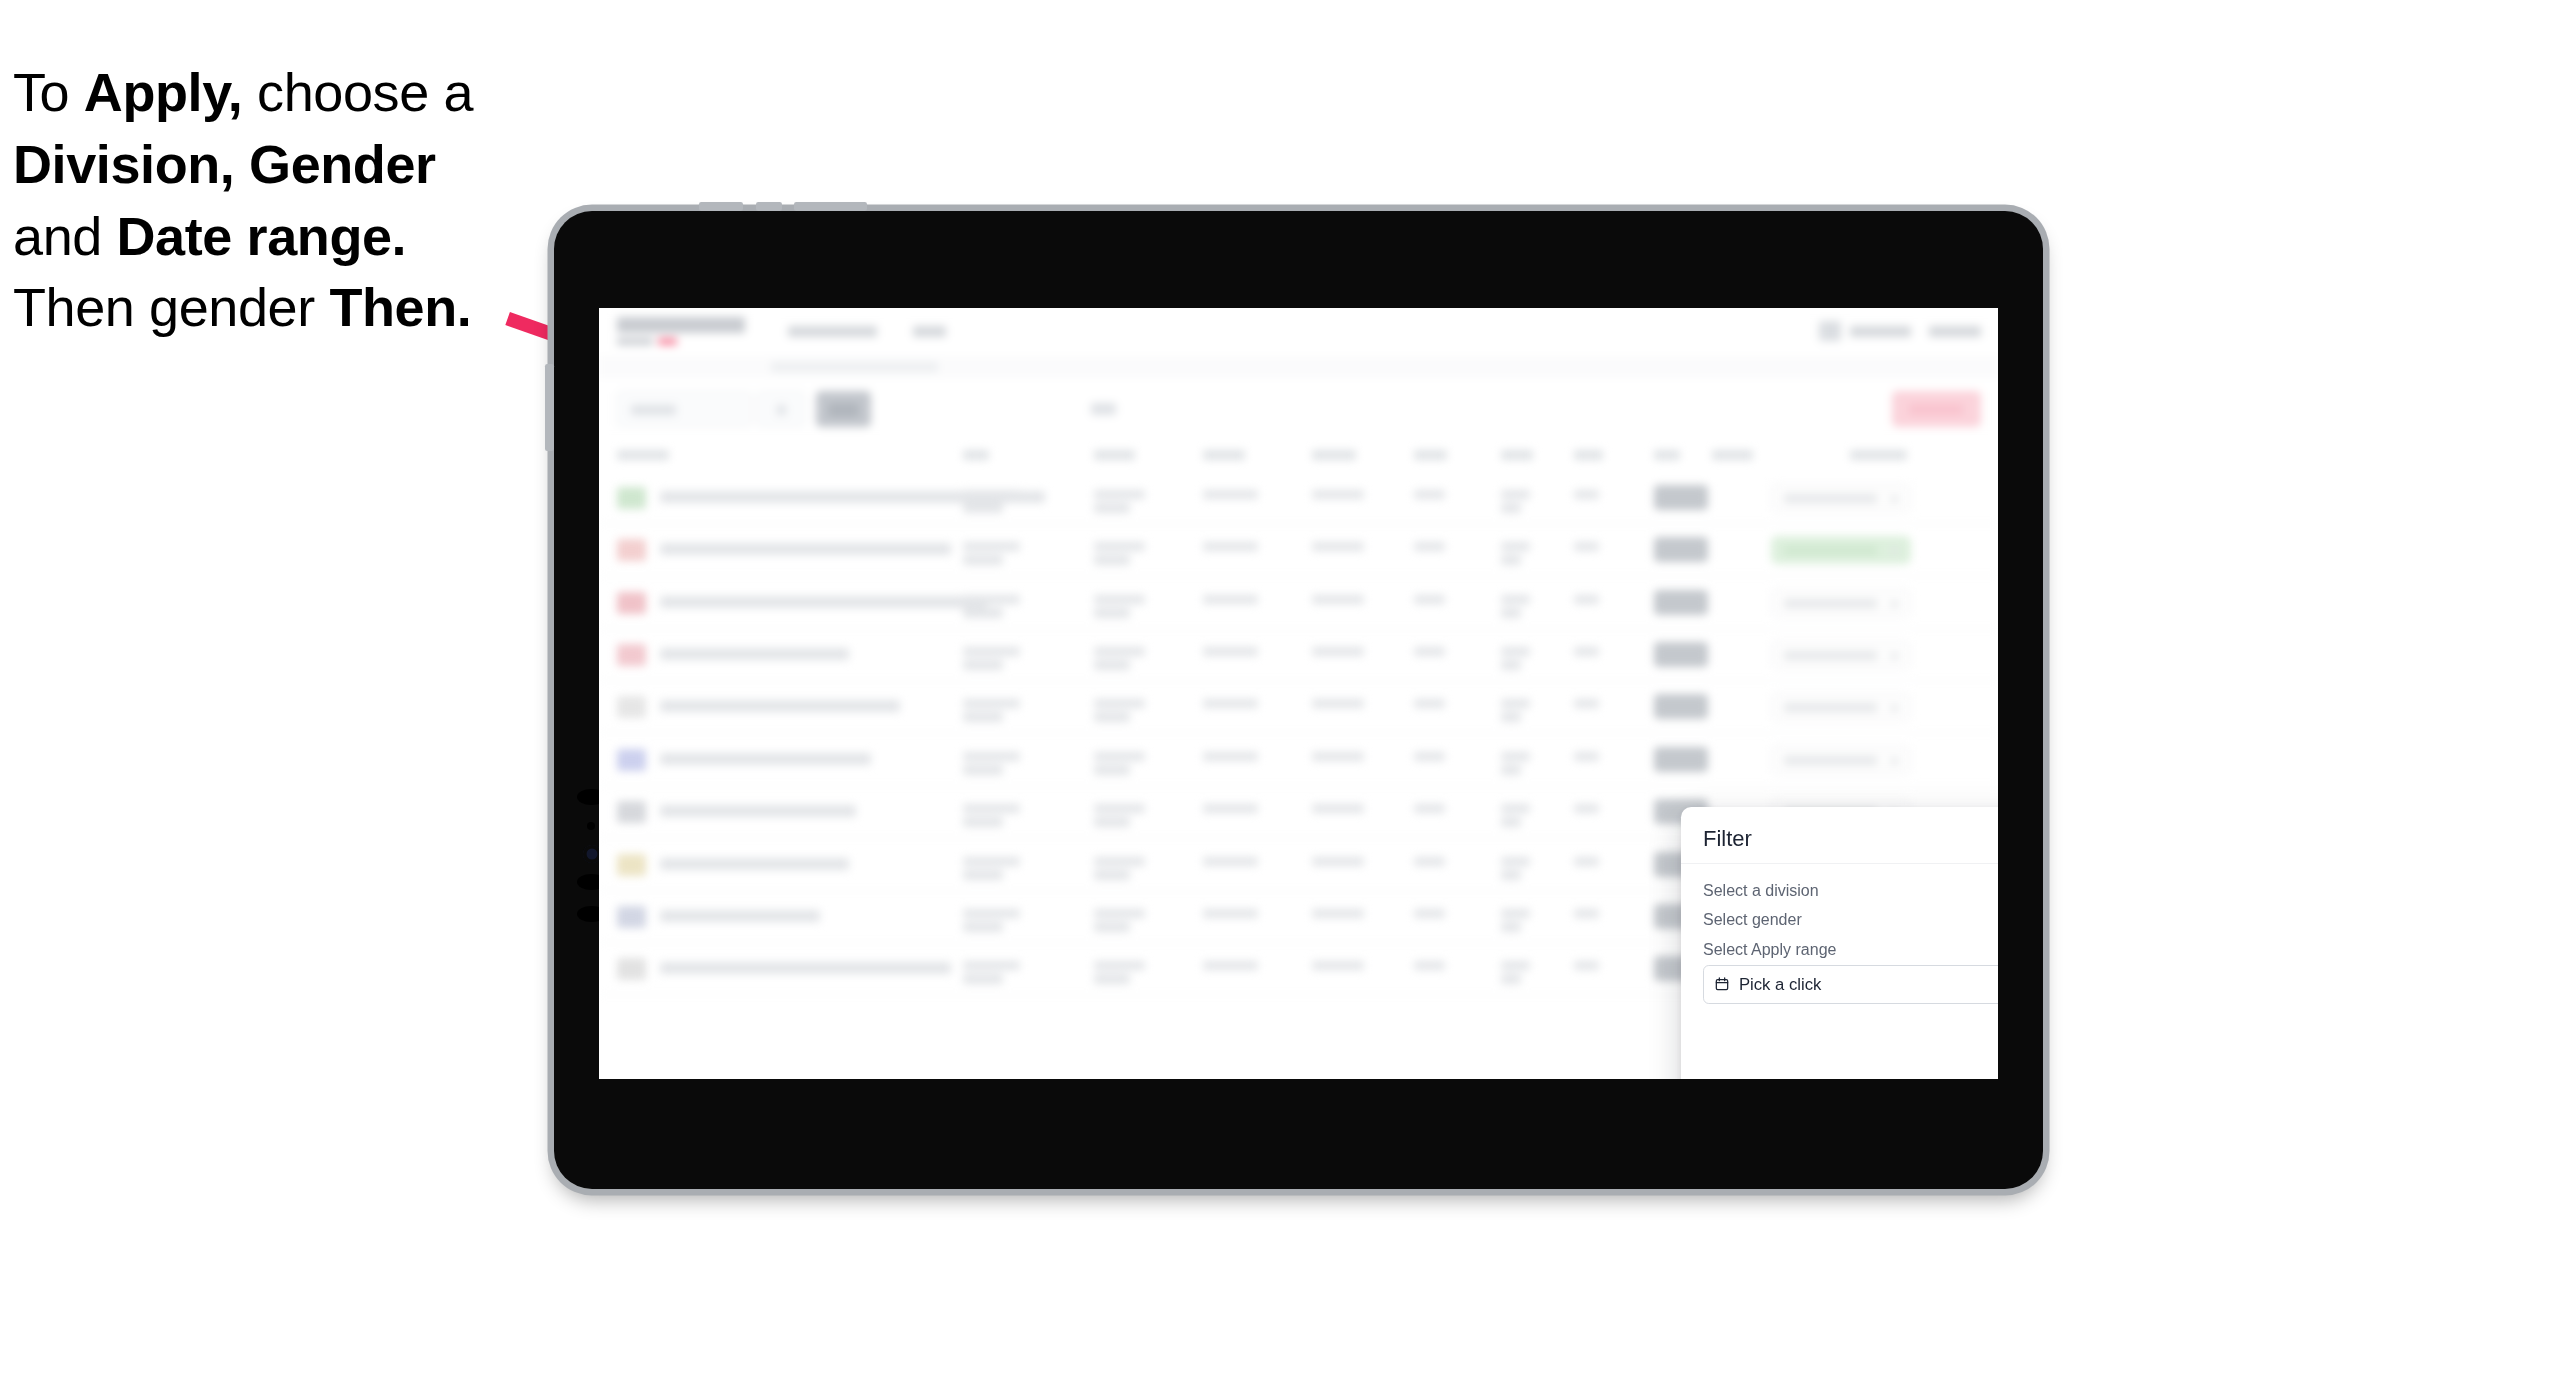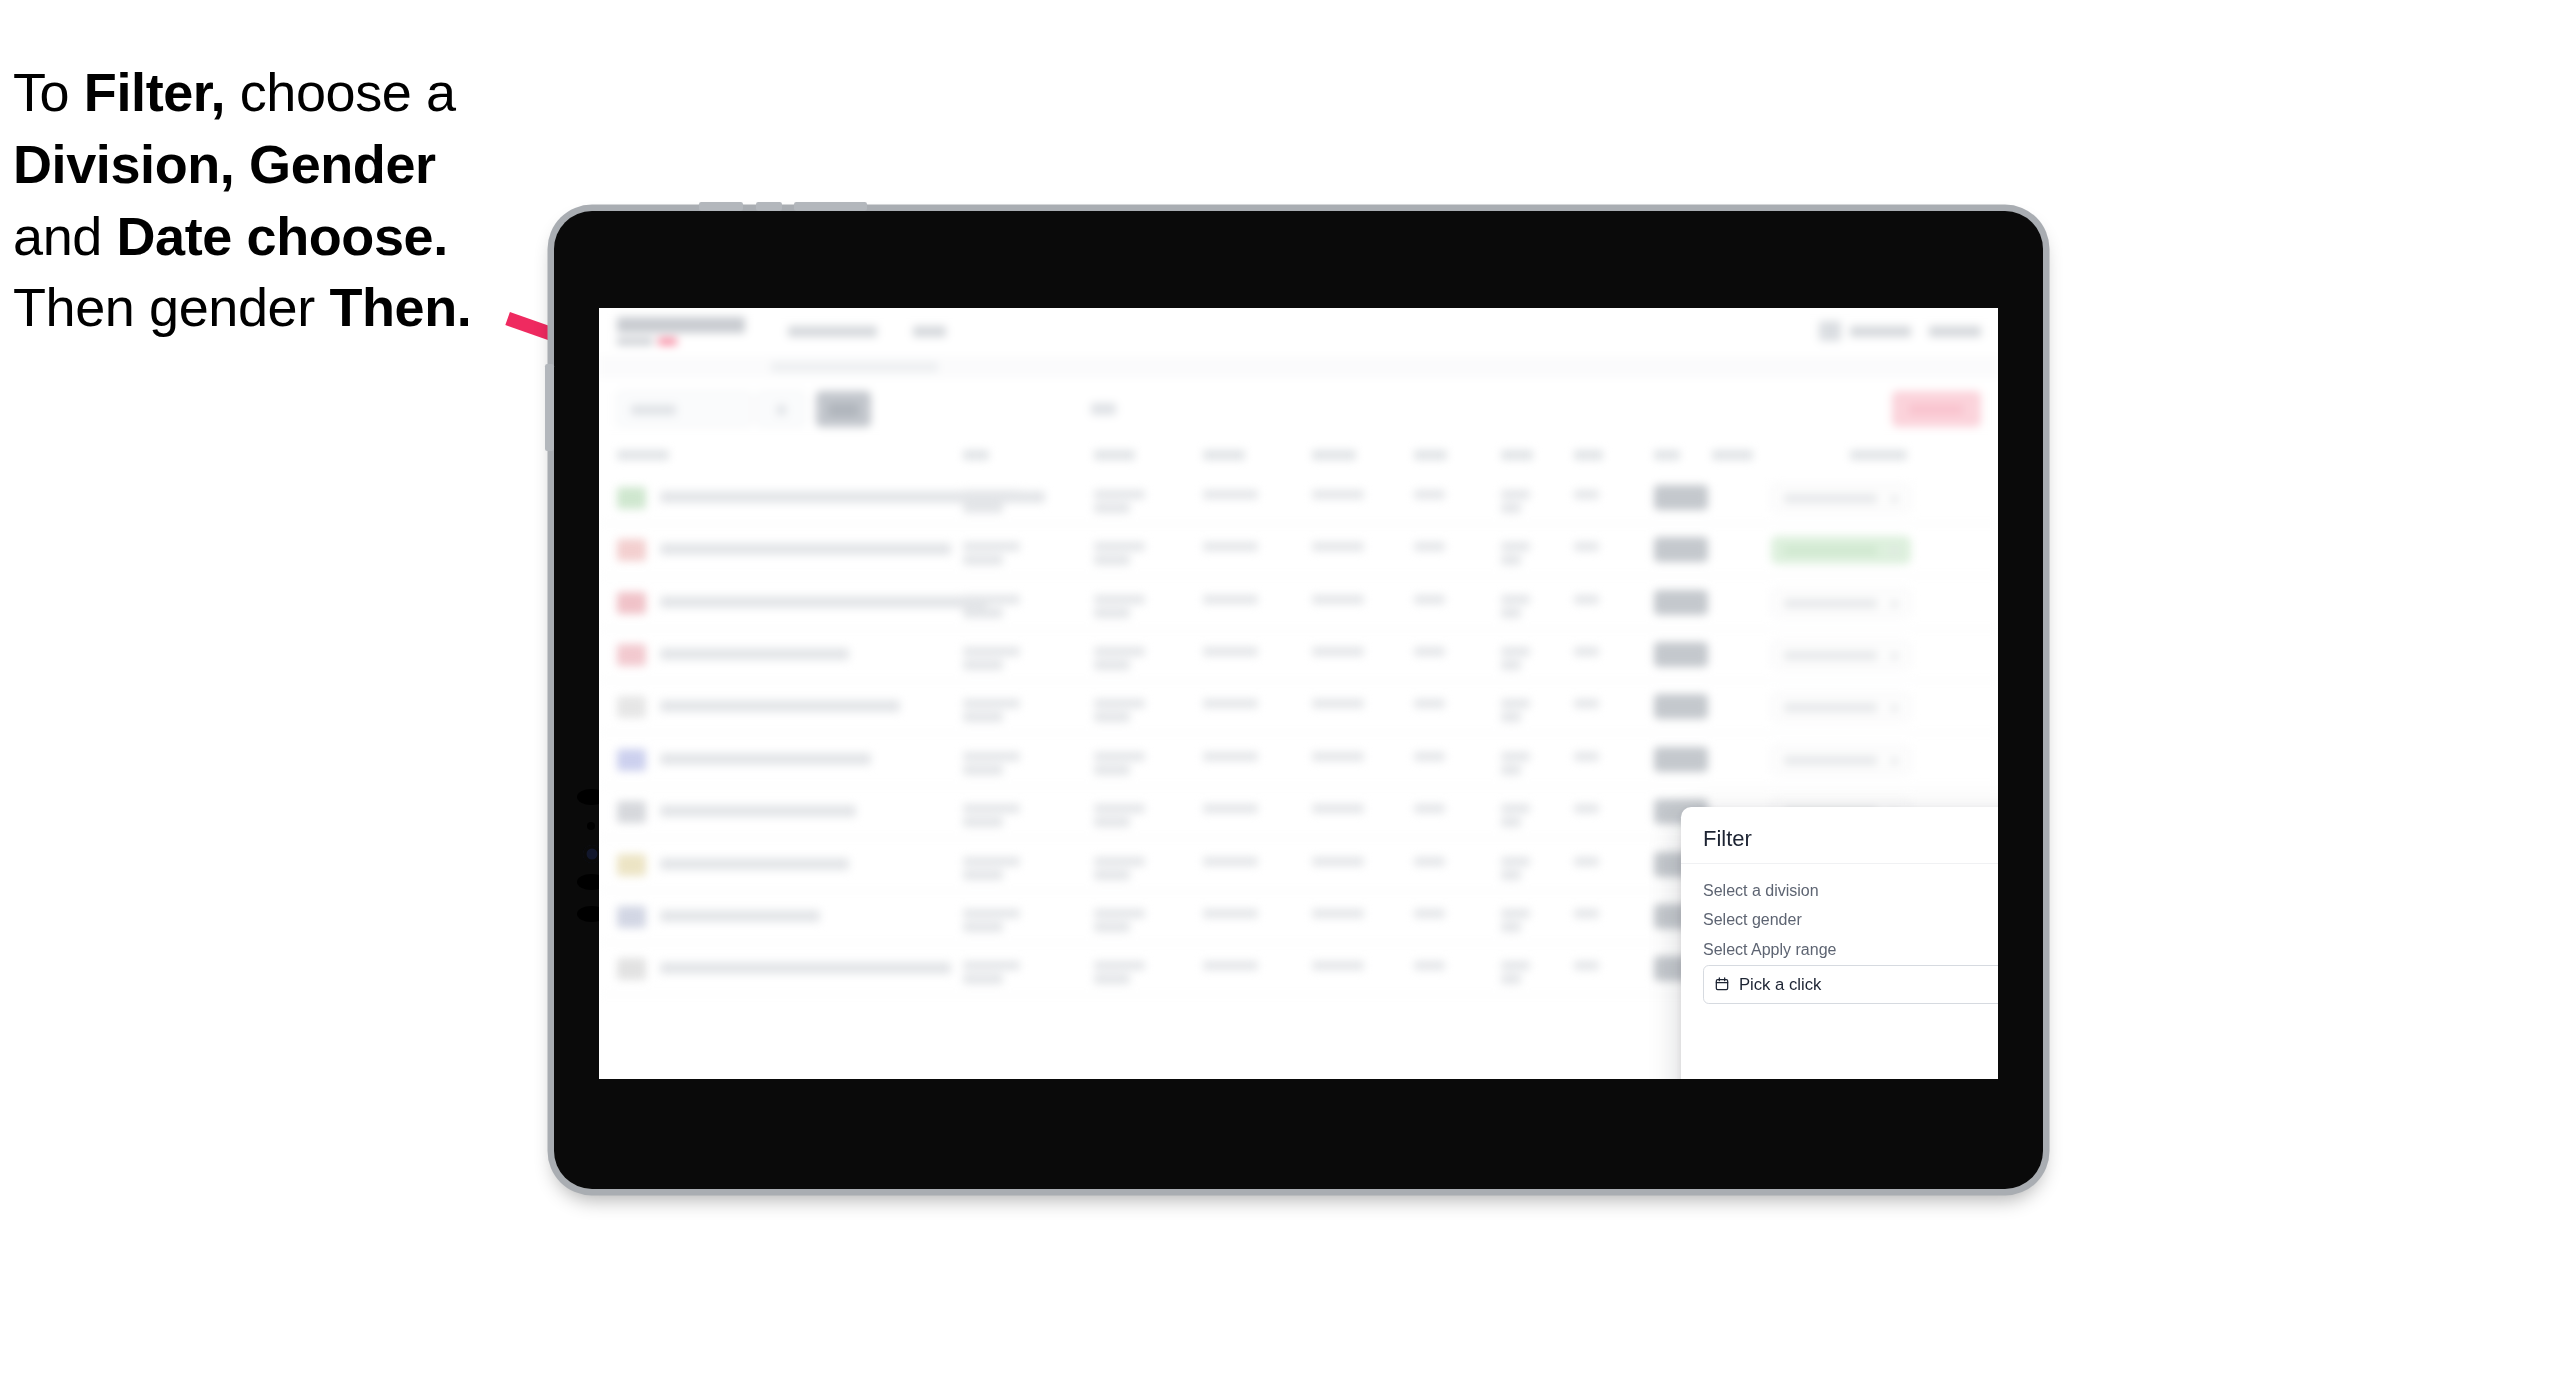--- a/index.html
+++ b/index.html
@@ -122,23 +122,23 @@
     position:relative; height:39px;
     border:0.7px solid #d6dae0; border-radius:5.8px; background:#fff;
     display:flex; align-items:center; padding:0 10.2px; gap:8.7px;
   }
   .date-text { font-size:16.7px; color:#1d2433; }
 </style>
 </head>
 <body>
 
 <div id="caption">
-  <div><span>To </span><b>Filter,</b><span> choose a</span></div>
+  <div><span>To </span><b>Apply,</b><span> choose a</span></div>
   <div><b>Division, Gender</b></div>
-  <div><span>and </span><b>Date choose.</b></div>
+  <div><span>and </span><b>Date range.</b></div>
   <div><span>Then gender </span><b>Then.</b></div>
 </div>
 
 <svg id="arrow" viewBox="0 0 820 350">
   <line x1="38" y1="43" x2="740" y2="290" stroke="#ef2a60" stroke-width="19" stroke-linecap="butt"></line>
   <polygon points="790,320 686,282 722,250" fill="#ef2a60"></polygon>
 </svg>
 
 <div id="tablet">
   <div class="side-btn" id="btn-top-1"></div>

